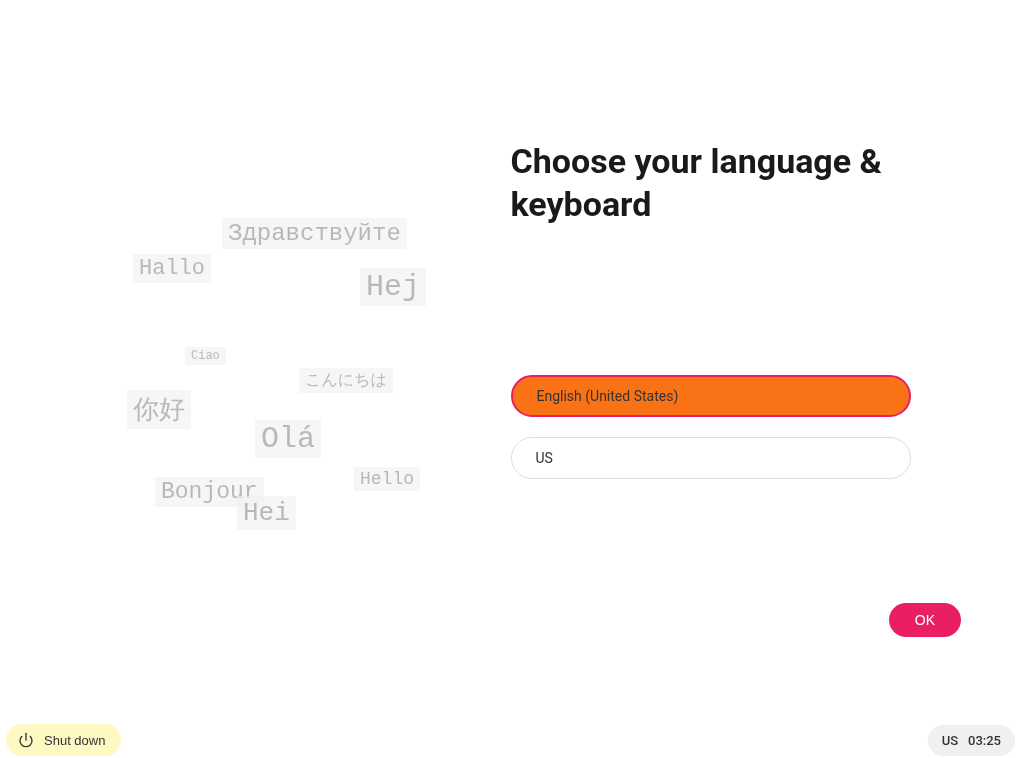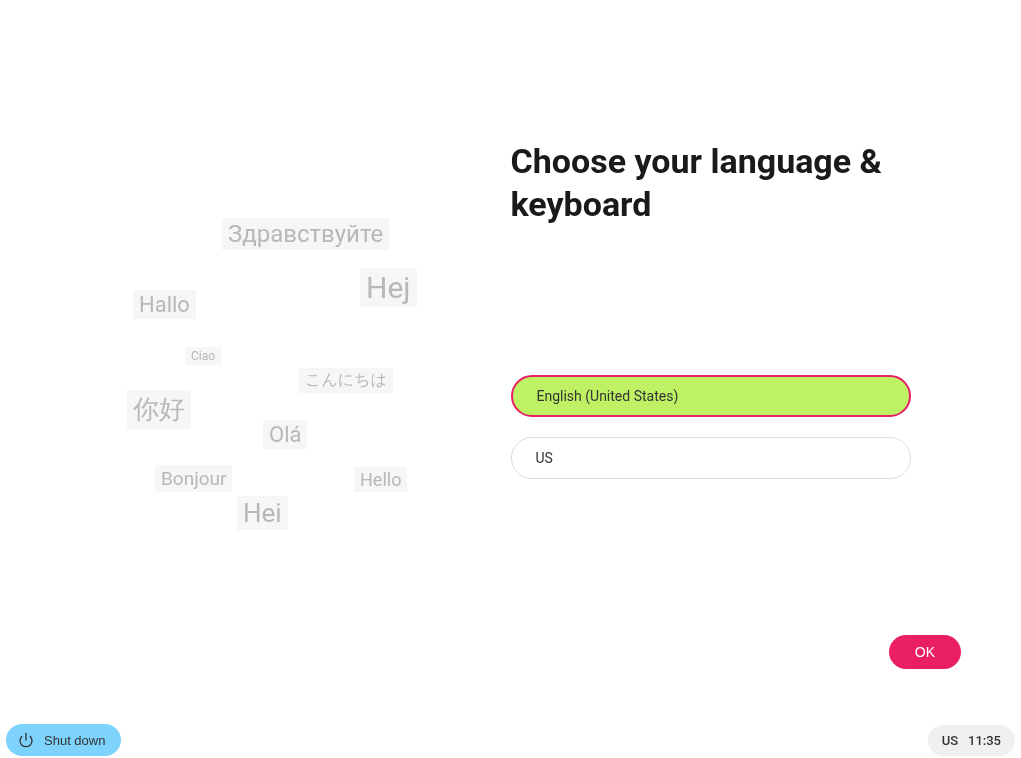--- a/index.html
+++ b/index.html
@@ -33,31 +33,32 @@
       width: 100%;
       height: 100%;
     }
 
     .greeting {
       position: absolute;
       color: #b8b8b8;
       background: rgba(240, 240, 240, 0.6);
       padding: 2px 6px;
       white-space: nowrap;
+      font-family: Liberation Mono, monospace;
     }
 
     .greeting.g1 { top: 218px; left: 222px; font-size: 24px; }
-    .greeting.g2 { top: 254px; left: 133px; font-size: 22px; margin-top: 36px; }
+    .greeting.g2 { top: 254px; left: 133px; font-size: 22px; }
     .greeting.g3 { top: 268px; left: 360px; font-size: 30px; }
     .greeting.g4 { top: 294px; left: 237px; font-size: 32px; font-weight: 400; }
     .greeting.g5 { top: 347px; left: 185px; font-size: 12px; }
     .greeting.g6 { top: 368px; left: 299px; font-size: 16px; }
     .greeting.g7 { top: 390px; left: 127px; font-size: 26px; }
-    .greeting.g8 { top: 420px; left: 263px; font-size: 22px; }
-    .greeting.g9 { top: 465px; left: 155px; font-size: 19px; }
+    .greeting.g8 { top: 420px; left: 255px; font-size: 30px; }
+    .greeting.g9 { top: 477px; left: 155px; font-size: 23px; }
     .greeting.g10 { top: 467px; left: 354px; font-size: 18px; }
     .greeting.g11 { top: 496px; left: 237px; font-size: 26px; }
 
     .right-panel {
       width: 50%;
       padding: 140px 60px 8px 0;
       position: relative;
     }
 
     .page-title {
@@ -83,55 +84,54 @@
       display: flex;
       align-items: center;
       font-size: 14px;
       color: #333;
       cursor: pointer;
       background: #fff;
     }
 
     .dropdown.active {
       border: 2px solid #e91e63;
-      background: #bef264;
+      background: #f97316;
     }
 
     .ok-button {
       position: absolute;
       top: 603px;
       right: 60px;
       background: #e91e63;
       color: #fff;
       border: none;
       border-radius: 18px;
       padding: 9px 26px;
       font-size: 14px;
       font-weight: 500;
       cursor: pointer;
-      margin-top: 32px;
     }
 
     .bottom-bar {
       position: absolute;
       bottom: 0;
       left: 0;
       right: 0;
       height: 34px;
       display: flex;
       justify-content: space-between;
       align-items: center;
       padding: 0 6px 2px 6px;
     }
 
     .shutdown-button {
       display: flex;
       align-items: center;
       gap: 10px;
-      background: #7dd3fc;
+      background: #fef9c3;
       border: none;
       border-radius: 18px;
       padding: 8px 16px 8px 12px;
       font-size: 13px;
       color: #333;
       cursor: pointer;
     }
 
     .power-icon {
       width: 16px;
@@ -194,15 +194,15 @@
   <button class="shutdown-button">
     <svg class="power-icon" viewBox="0 0 24 24" fill="none" stroke="#333" stroke-width="2" stroke-linecap="round">
       <path d="M18.36 6.64a9 9 0 1 1-12.73 0"></path>
       <line x1="12" y1="2" x2="12" y2="12"></line>
     </svg>
     <span>Shut down</span>
   </button>
 
   <div class="status-pill">
     <span class="status-item">US</span>
-    <span class="status-item">11:35</span>
+    <span class="status-item">03:25</span>
   </div>
 </div>
 
 </body></html>

